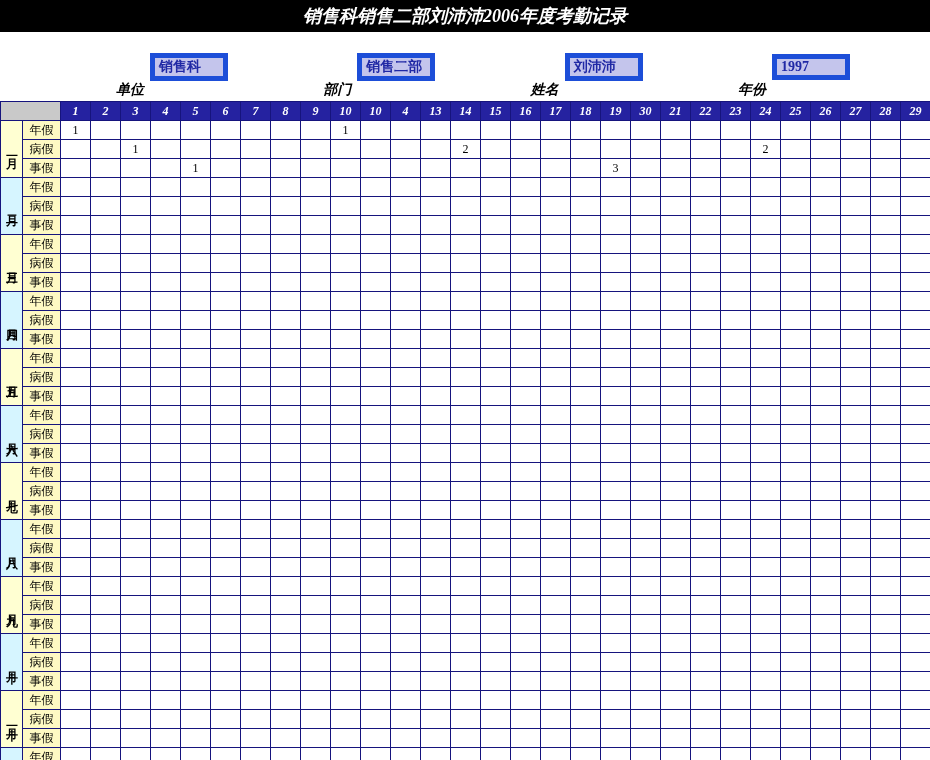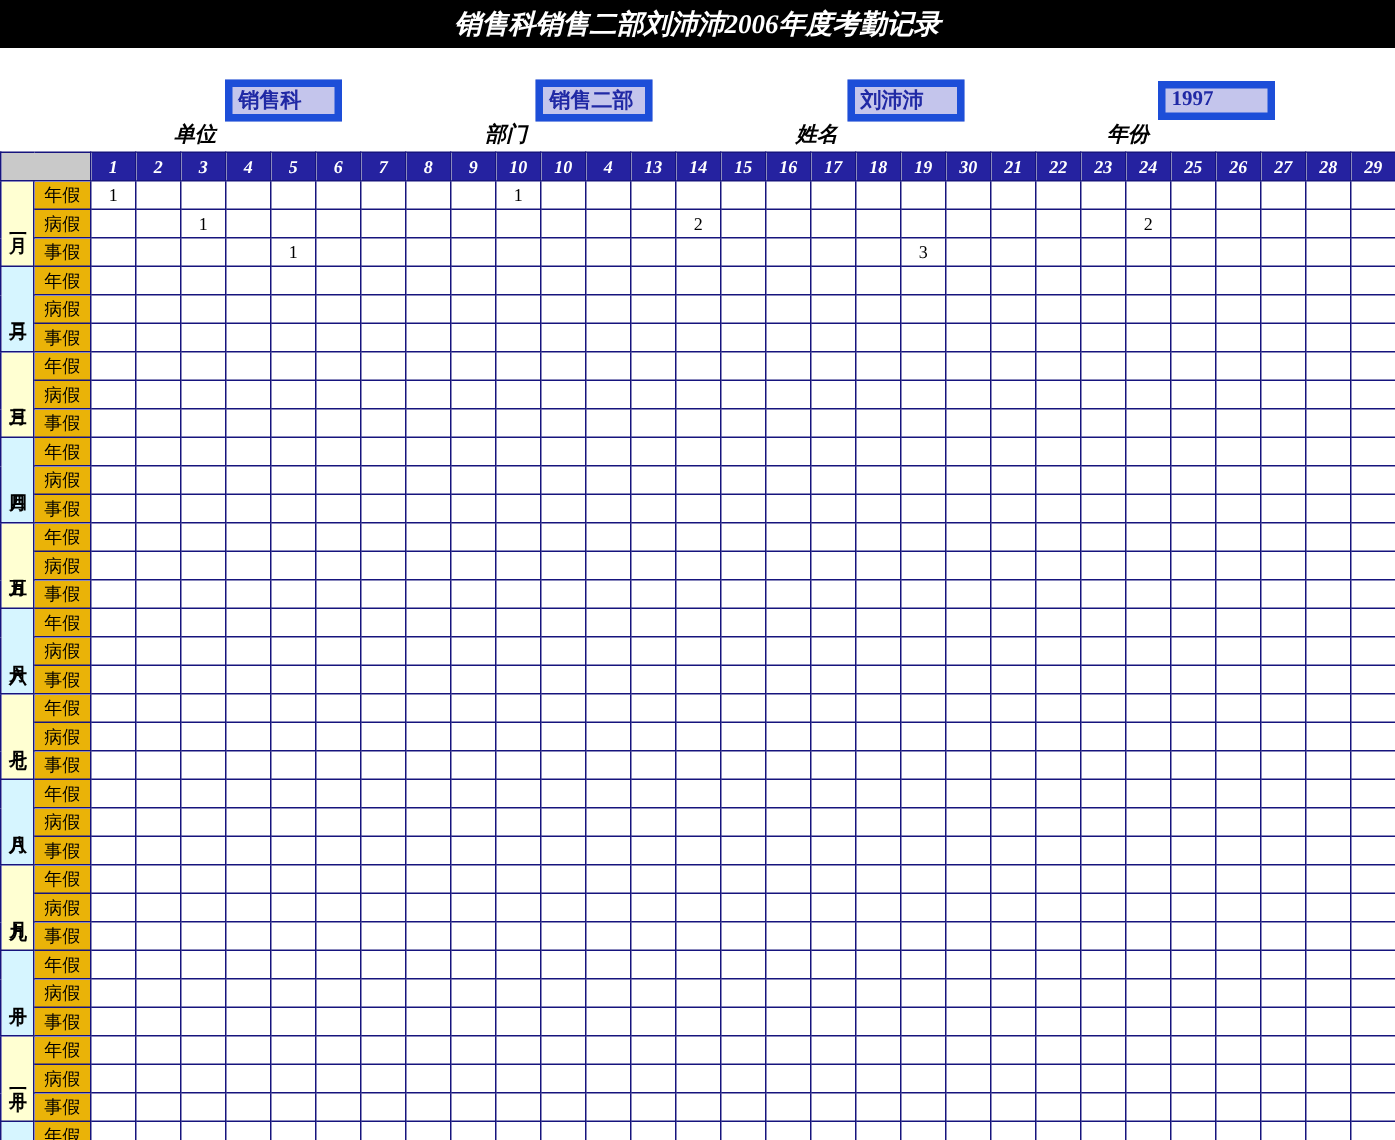--- a/index.html
+++ b/index.html
@@ -9,21 +9,21 @@
   .meta-row .spacer{flex:0 0 30px;}
   .meta-label{white-space:nowrap;font-style:italic;font-family:Liberation Sans, sans-serif;margin-top:47px;}
   .meta-val{background:#c4c5ec;color:#2029a5;padding:0 4px;min-width:60px;display:inline-block;border:5px solid #1d4ed8;font-family:KaiTi,'楷体',serif;}
   .grow{flex:1;}
   table{border-collapse:collapse;width:100%;table-layout:fixed;}
   th,td{border:1px solid #16147d;padding:0;height:18px;text-align:center;font-size:12px;overflow:hidden;}
   th.topcorner{background:#c9c9c9;}
   th.daynum{background:#2522a0;color:#fff;font-weight:900;font-style:italic;}
   td.month{background:#ffffd2;font-weight:700;writing-mode:vertical-rl;text-orientation:upright;font-size:12px;}
   td.month.alt{background:#d6f5ff;}
-  td.lvtype{background:#eab308;font-weight:400;font-size:12px;white-space:nowrap;}
+  td.lvtype{background:#fef9c3;font-weight:400;font-size:12px;white-space:nowrap;}
   td.cell{background:#fff;font-size:12px;}
   col.mcol{width:22px;}
   col.lcol{width:38px;}
   col.dcol{width:30px;}
 </style>
 </head>
 <body>
 
 <div class="wrap">
   <div class="title-bar">销售科销售二部刘沛沛2006年度考勤记录</div>

